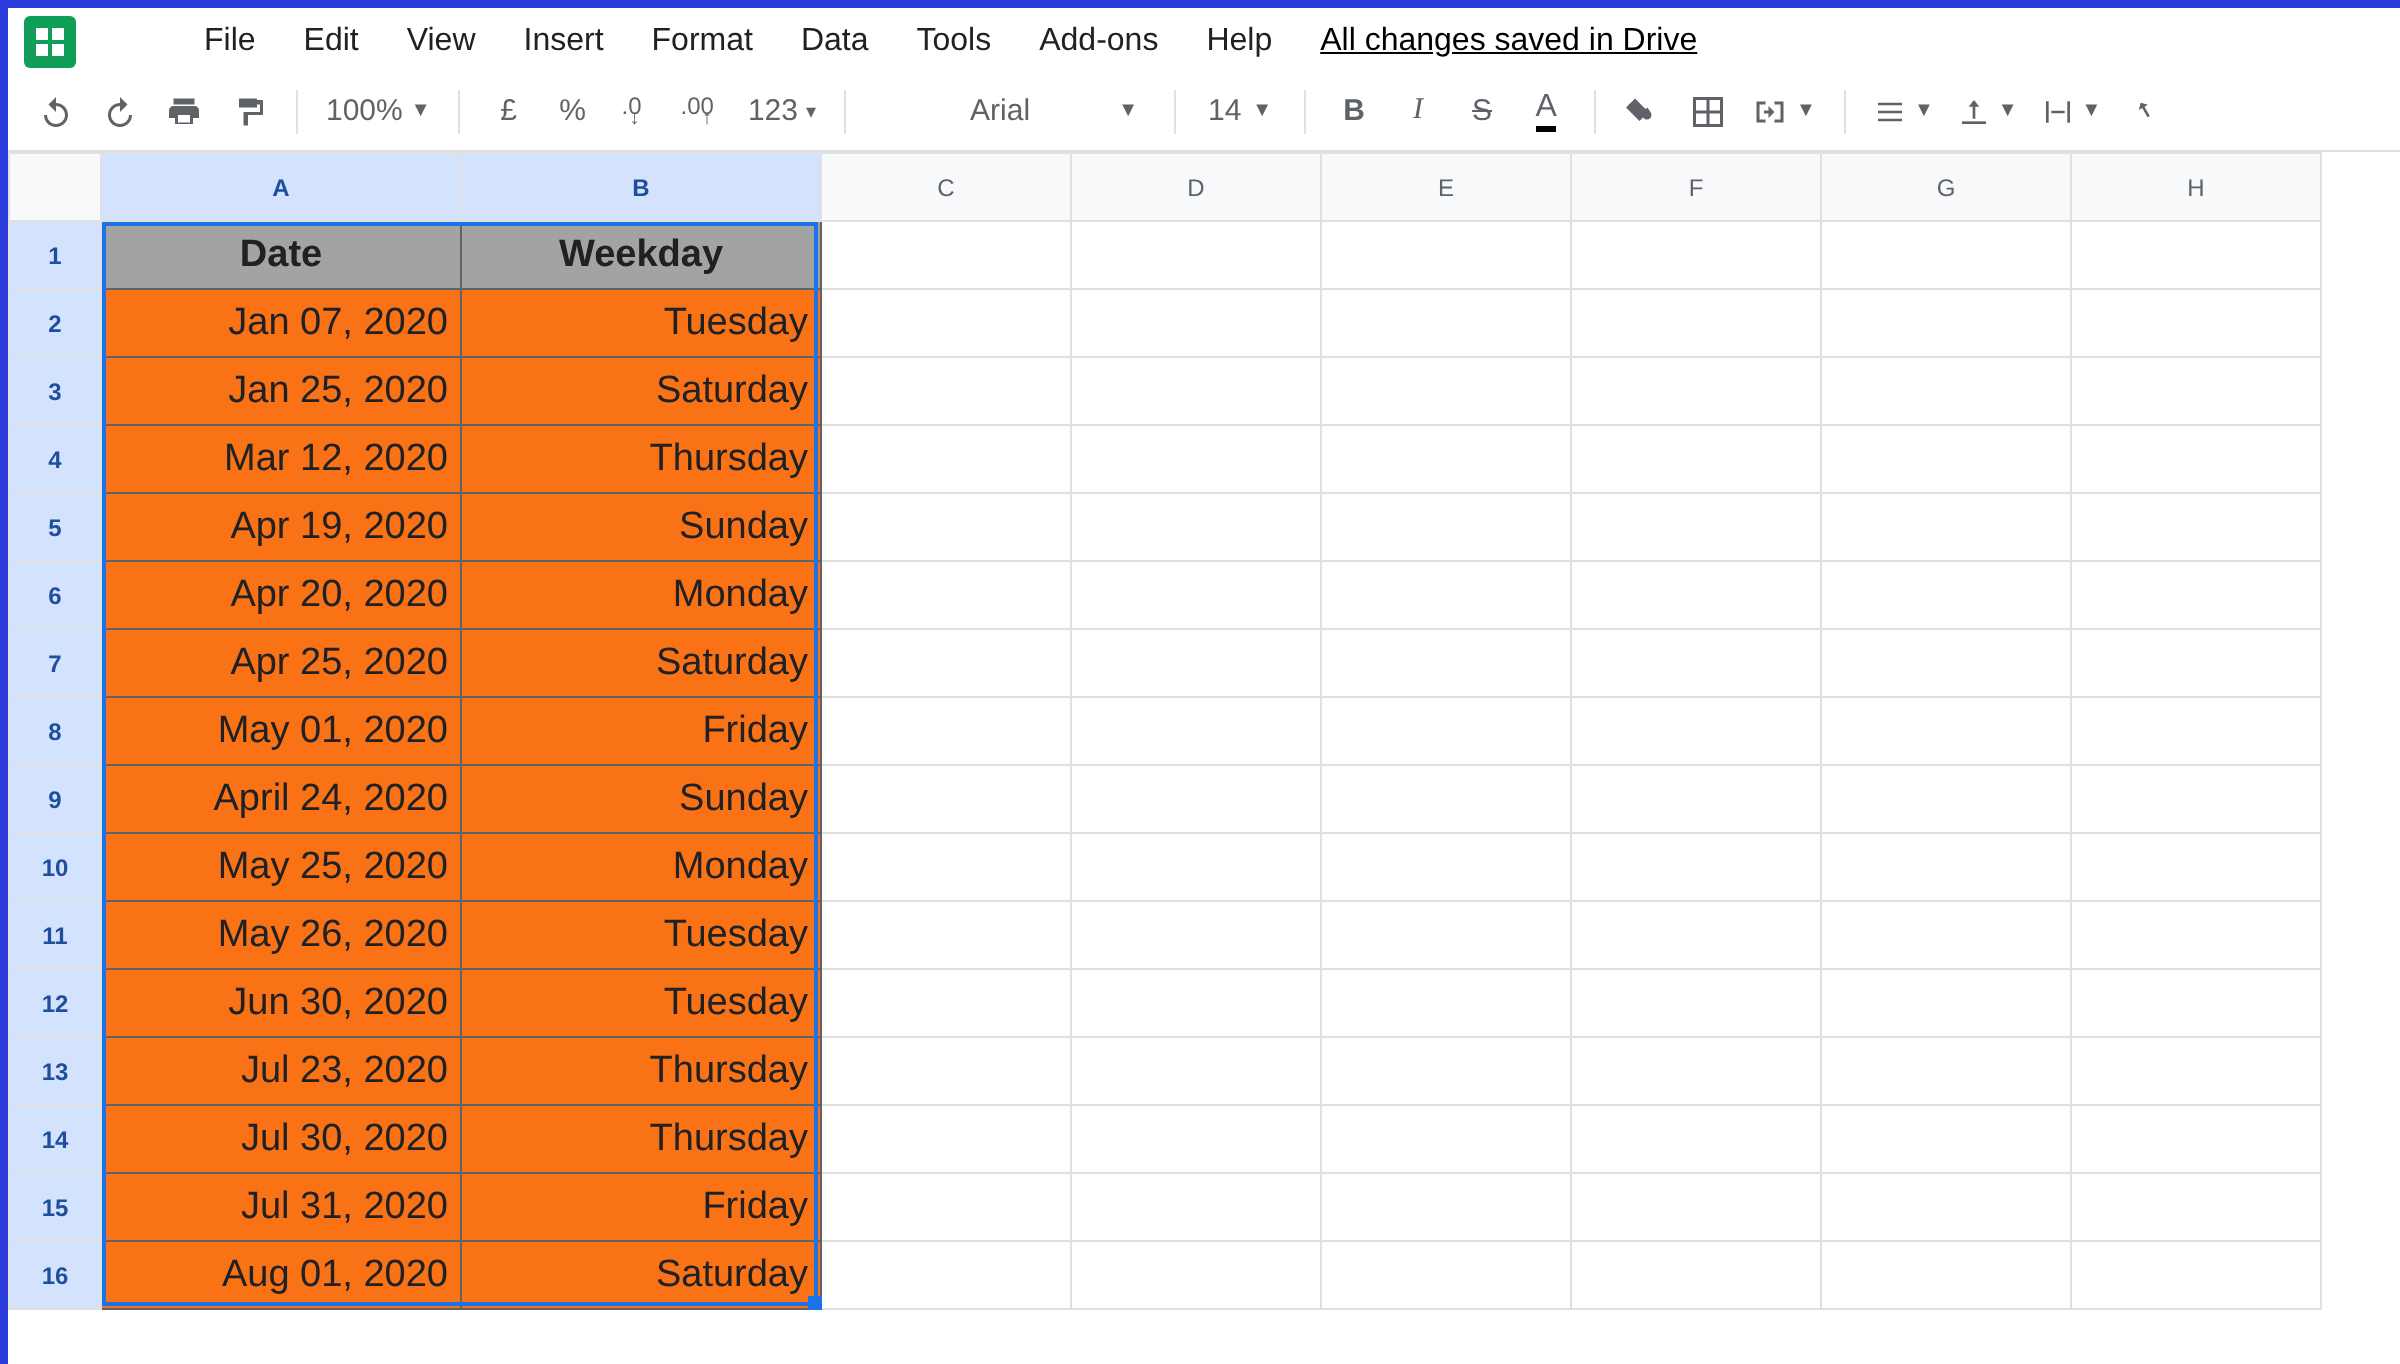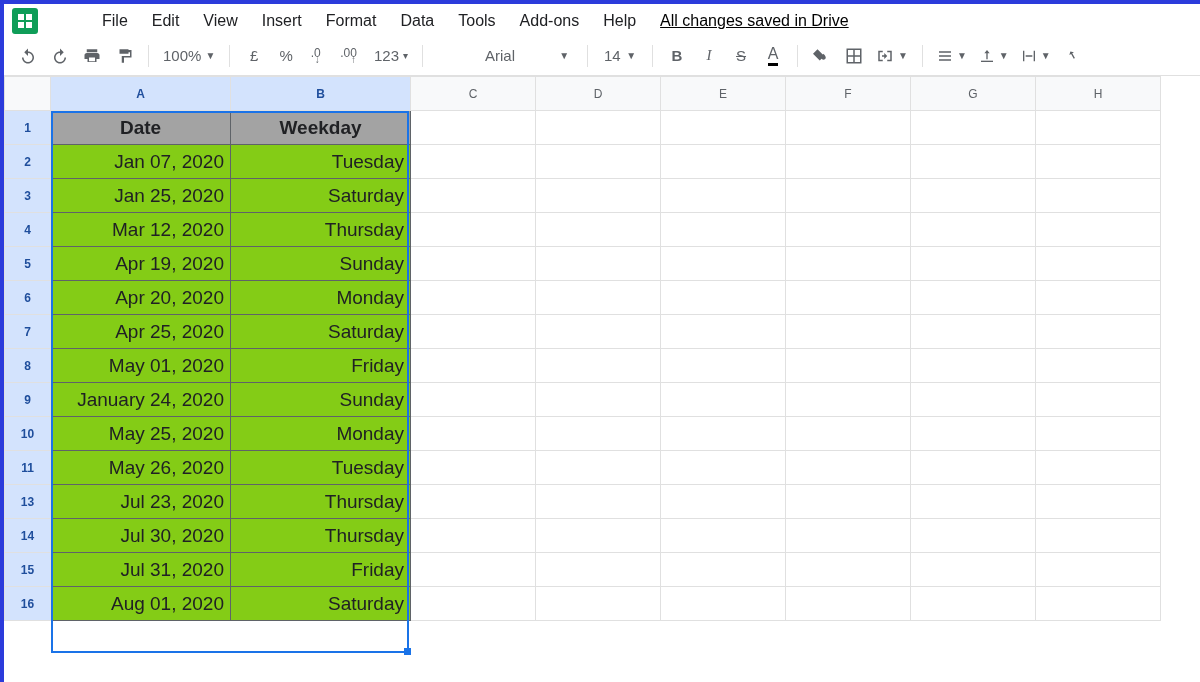--- a/index.html
+++ b/index.html
@@ -147,21 +147,21 @@
     font-weight: 600;
     color: #1f4e9c;
   }
   td.hdrcell {
     background: #a3a3a3;
     font-weight: 700;
     text-align: center;
     border: 1px solid #5f6368;
   }
   td.datacell {
-    background: #84cc16;
+    background: #f97316;
     border: 1px solid #5f6368;
   }
   
   .sel-frame {
     position: absolute;
     pointer-events: none;
     border: 2px solid #1a73e8;
   }
   .sel-handle {
     position: absolute;
@@ -421,21 +421,21 @@
           <td class="datacell">Friday</td>
           <td></td>
           <td></td>
           <td></td>
           <td></td>
           <td></td>
           <td></td>
         </tr>
         <tr>
           <th class="rowhdr sel-row">9</th>
-          <td class="datacell">January 24, 2020</td>
+          <td class="datacell">April 24, 2020</td>
           <td class="datacell">Sunday</td>
           <td></td>
           <td></td>
           <td></td>
           <td></td>
           <td></td>
           <td></td>
         </tr>
         <tr>
           <th class="rowhdr sel-row">10</th>
@@ -444,20 +444,31 @@
           <td></td>
           <td></td>
           <td></td>
           <td></td>
           <td></td>
           <td></td>
         </tr>
         <tr>
           <th class="rowhdr sel-row">11</th>
           <td class="datacell">May 26, 2020</td>
+          <td class="datacell">Tuesday</td>
+          <td></td>
+          <td></td>
+          <td></td>
+          <td></td>
+          <td></td>
+          <td></td>
+        </tr>
+        <tr>
+          <th class="rowhdr sel-row">12</th>
+          <td class="datacell">Jun 30, 2020</td>
           <td class="datacell">Tuesday</td>
           <td></td>
           <td></td>
           <td></td>
           <td></td>
           <td></td>
           <td></td>
         </tr>
         <tr>
           <th class="rowhdr sel-row">13</th>

